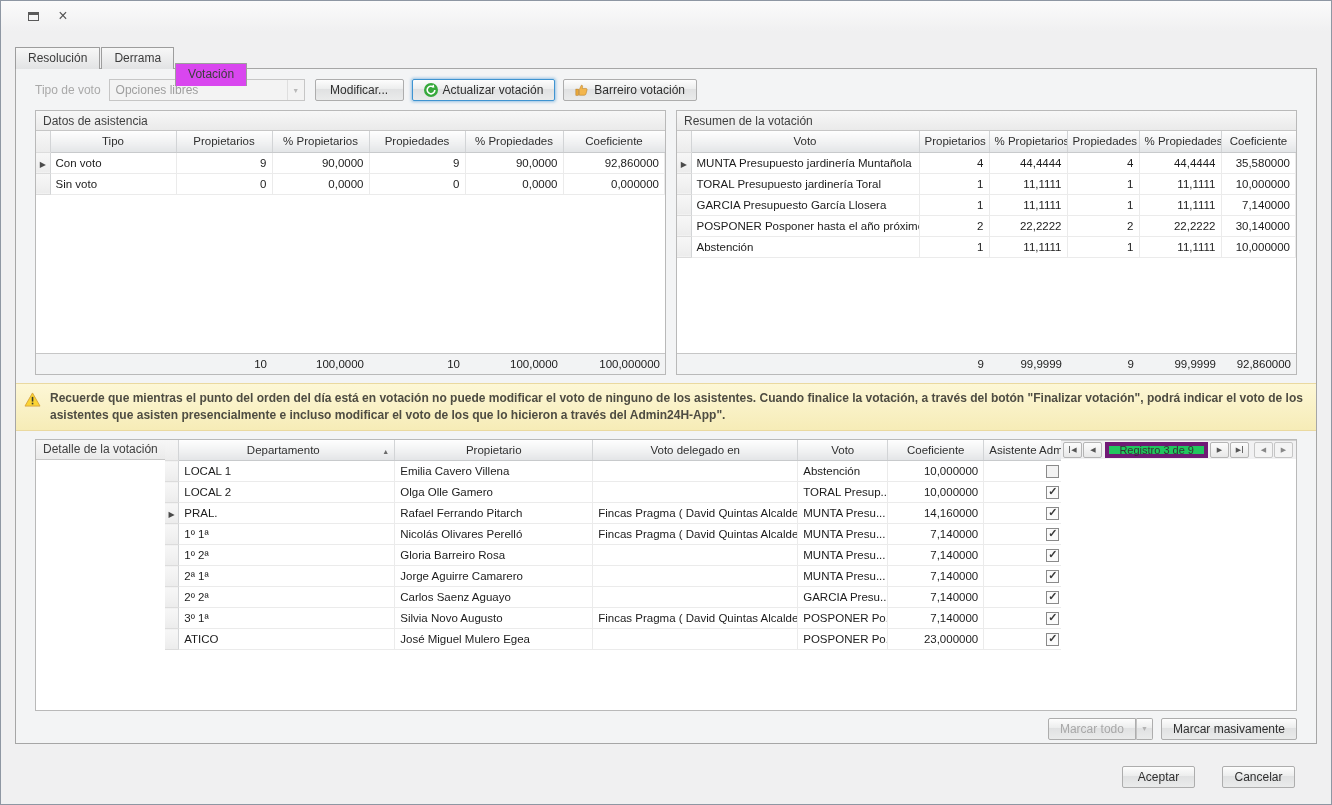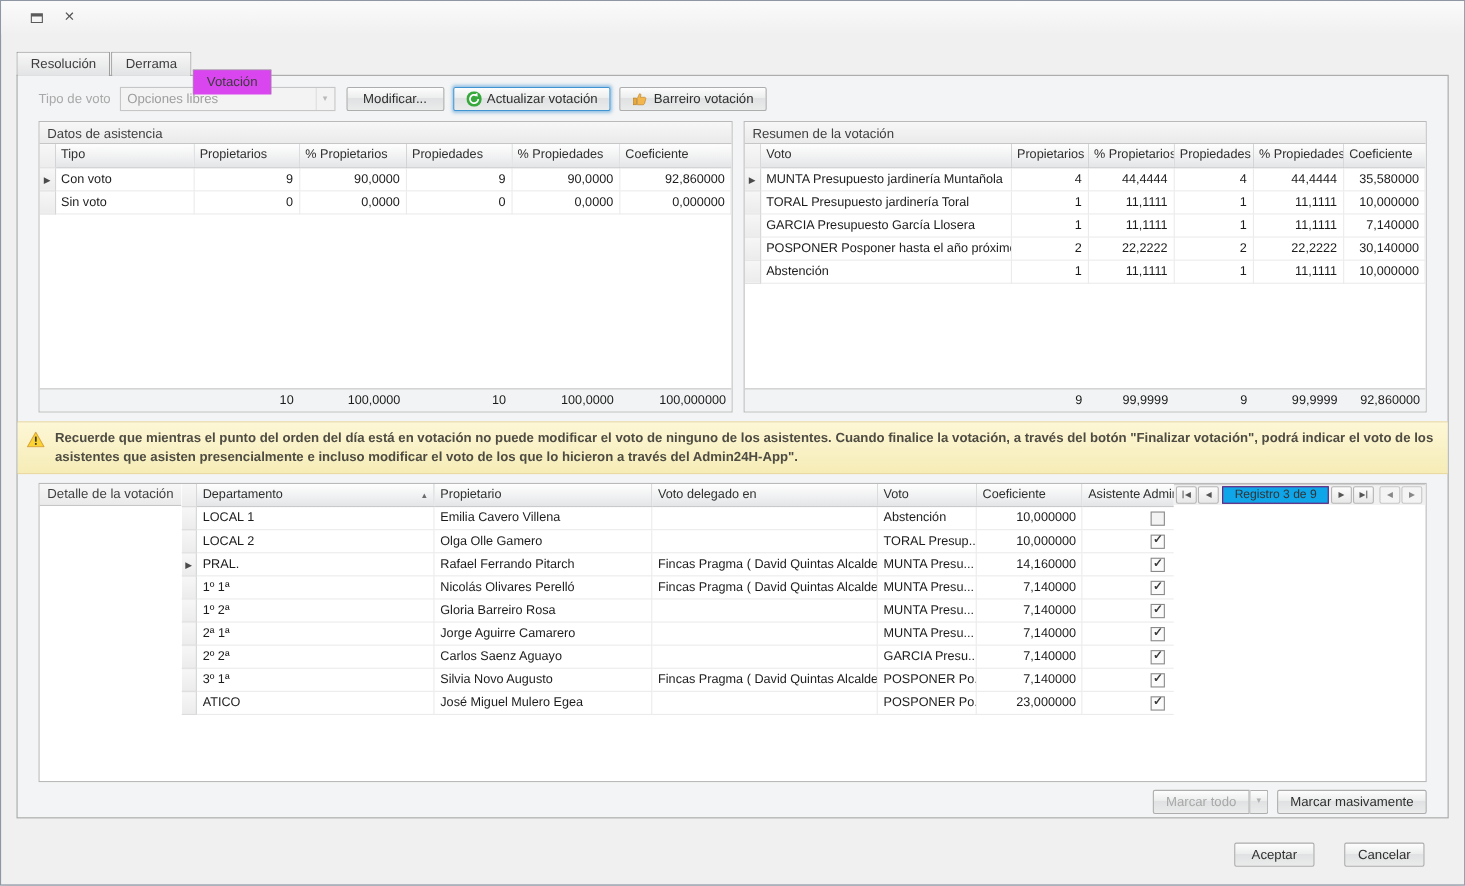--- a/index.html
+++ b/index.html
@@ -33,21 +33,21 @@
 .split .drop{width:17px;height:22px;border:1px solid #adadad;border-left:1px solid #c4c4c4;border-radius:0 2px 2px 0;background:linear-gradient(#fdfdfd,#eceded 45%,#e0e1e2 46%,#eaebeb);display:flex;align-items:center;justify-content:center;font-size:7px;color:#b3b3b3;cursor:pointer;}
 
 
 .groups{display:flex;gap:10px;margin:9px 19px 0;}
 .groupbox{border:1px solid #b9b9b9;background:#fff;display:flex;flex-direction:column;overflow:hidden;}
 .gb-left{width:631px;height:265px;}
 .gb-right{flex:1;height:265px;}
 .gcaption{flex:none;height:20px;background:linear-gradient(#f7f7f7,#eaeaea);border-bottom:1px solid #c6c6c6;display:flex;align-items:center;padding:0 7px;color:#3f3f3f;}
 .grid-body{flex:1;background:#fff;overflow:hidden;}
 table.grid{border-collapse:collapse;table-layout:fixed;width:100%;font-size:11.5px;}
-.grid th{height:21px;font-weight:normal;text-align:left;padding:0 5px;background:linear-gradient(#fefefe,#eff0f1 60%,#e3e5e7);border-right:1px solid #d2d4d6;border-bottom:1px solid #c8cacc;color:#2f2f2f;overflow:hidden;white-space:nowrap;position:relative;}
+.grid th{height:21px;font-weight:normal;text-align:center;padding:0 5px;background:linear-gradient(#fefefe,#eff0f1 60%,#e3e5e7);border-right:1px solid #d2d4d6;border-bottom:1px solid #c8cacc;color:#2f2f2f;overflow:hidden;white-space:nowrap;position:relative;}
 .grid td{height:21px;padding:0 5px;border-right:1px solid #ebebeb;border-bottom:1px solid #ebebeb;overflow:hidden;white-space:nowrap;color:#1c1c1c;background:#fff;}
 .grid .num{text-align:right;}
 .grid .ind{background:linear-gradient(#f7f7f7,#ececec);border-right:1px solid #d2d4d6;border-bottom:1px solid #dcdcdc;padding:0;text-align:center;}
 .grid th.filler{border-right:none;}
 .grid td.filler{border:none;}
 .rowmark{font-size:8px;color:#4a4a4a;}
 .sort{float:right;font-size:7px;color:#6b6b6b;margin-top:4px;}
 .gfooter{flex:none;border-top:1px solid #c6c6c6;background:#f2f3f4;}
 .gfooter td{height:20px;border:none;background:transparent;padding:0 5px;color:#1c1c1c;}
 .center{text-align:center;}
@@ -59,21 +59,21 @@
 
 .warnbar{margin-top:8px;border-top:1px solid #ead9a0;border-bottom:1px solid #ead9a0;background:linear-gradient(#fdf7d6,#f6ecb7);display:flex;gap:9px;padding:6px 12px 6px 8px;align-items:flex-start;color:#4e4c42;font-weight:bold;line-height:1.4;font-size:12px;}
 .warnbar svg{flex:none;margin-top:2px;}
 
 
 .gb-detalle{margin:8px 19px 0;height:272px;display:flex;flex-direction:row;border:1px solid #b9b9b9;background:#fff;overflow:hidden;}
 .pagerbar{flex:none;height:19px;border-top:1px solid #cfcfcf;background:#f1f1f2;display:flex;align-items:center;padding:1px 2px;}
 .pbtn{width:19px;height:16px;margin-right:1px;border:1px solid #b5b5b5;background:linear-gradient(#fcfcfc,#e8e8e8);border-radius:2px;display:flex;align-items:center;justify-content:center;font-size:7px;color:#555;cursor:pointer;}
 .pbtn.first::before{content:"";width:1px;height:7px;background:#666;margin-right:1px;}
 .pbtn.last::after{content:"";width:1px;height:7px;background:#666;margin-left:1px;}
-.pager-label{height:16px;border:1px solid #701a75;background:#0ea5e9;display:flex;align-items:center;padding:0 10px;font-size:11px;margin:0 2px;}
+.pager-label{height:16px;border:4px solid #701a75;background:#22c55e;display:flex;align-items:center;padding:0 10px;font-size:11px;margin:0 2px;}
 .hscroll{flex:1;display:flex;align-items:center;margin-left:4px;}
 .hscroll .pbtn{border-color:#c6c6c6;background:#f4f4f4;color:#888;}
 .htrack{flex:1;}
 
 
 .actions{display:flex;justify-content:flex-end;gap:8px;margin:7px 19px 0;}
 .dialog-buttons{position:absolute;right:36px;bottom:16px;display:flex;gap:27px;}
 .dialog-buttons .btn{min-width:73px;justify-content:center;}
 </style>
 </head>

